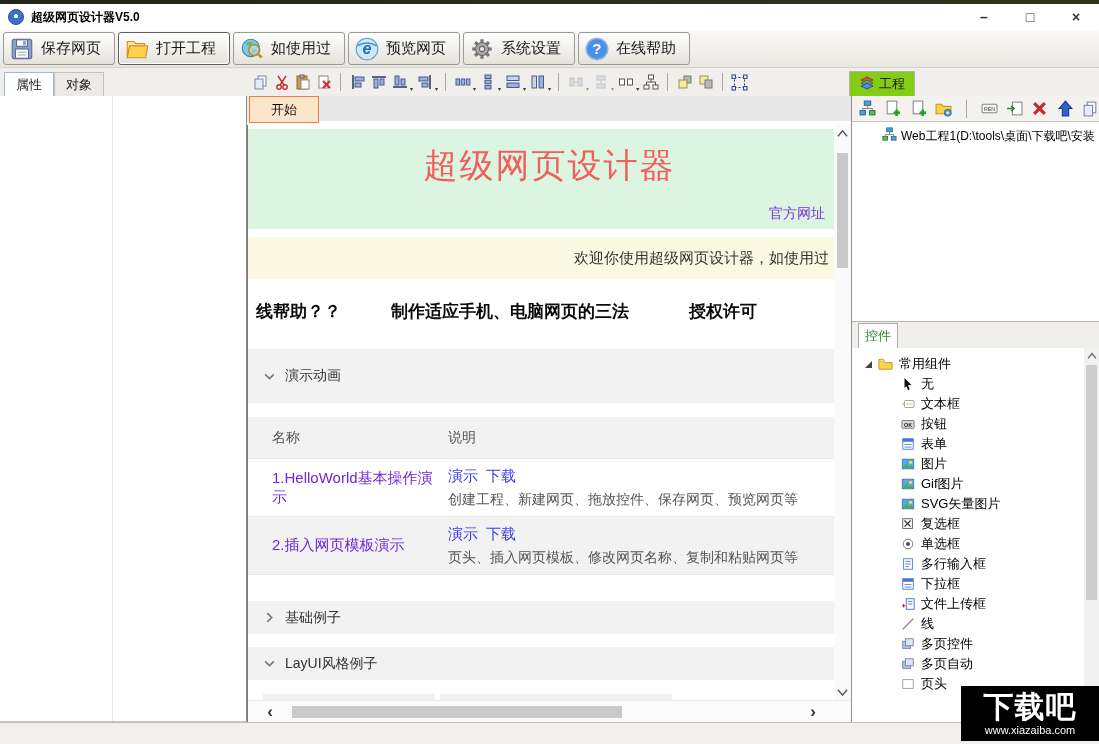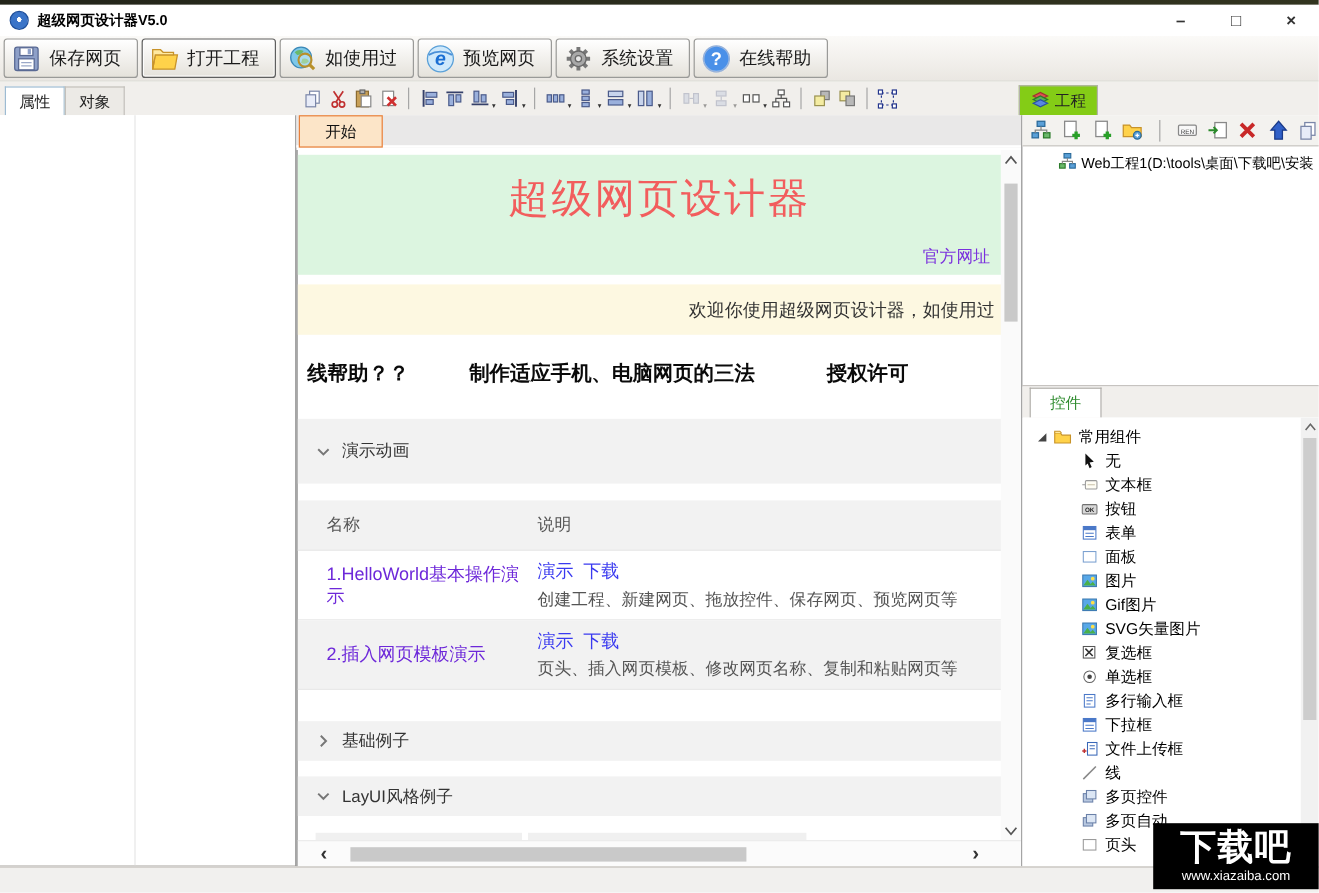--- a/index.html
+++ b/index.html
@@ -85,21 +85,21 @@
   .h-arr { position:absolute; top:0; height:22px; display:flex; align-items:center; justify-content:center; font-weight:bold; font-size:17px; color:#333; width:20px; }
 
   
   .right-panel { position:absolute; right:0; top:0; bottom:0; width:248px; background:#fff; border-left:1px solid #8f8f8f; display:flex; flex-direction:column; }
   .rp-toolbar { height:26px; background:#f3f2ef; border-bottom:1px solid #c9c6c2; display:flex; align-items:center; padding-left:7px; gap:8px; flex:none; }
   .ri { width:18px; height:18px; display:flex; align-items:center; justify-content:center; }
   .ri svg { display:block; }
   .rp-tree { height:200px; flex:none; border-bottom:1px solid #b8b5b1; padding-top:5px; overflow:hidden; }
   .tree-root { display:flex; align-items:center; gap:4px; padding-left:30px; font-size:12px; color:#000; white-space:nowrap; }
   .rp-tabrow { height:26px; background:#f1efec; flex:none; position:relative; }
-  .rp-tab { position:absolute; left:6px; bottom:0; height:25px; padding:0 16px; background:#fff; border:1px solid #b0ada9; border-bottom:none; display:flex; align-items:center; font-size:13px; color:#2e8b2e; }
+  .rp-tab { position:absolute; left:6px; bottom:0; height:25px; padding:0 6px; background:#fff; border:1px solid #b0ada9; border-bottom:none; display:flex; align-items:center; font-size:13px; color:#2e8b2e; }
   .rp-list { flex:1; position:relative; overflow:hidden; padding-top:6px; background:#fff; }
   .grp-row { display:flex; align-items:center; gap:6px; padding-left:13px; height:20px; font-size:13px; color:#000; }
   .exp { width:0; height:0; border-left:7px solid transparent; border-bottom:7px solid #444; }
   .ci { display:flex; align-items:center; gap:6px; padding-left:48px; height:20px; font-size:13px; color:#000; white-space:nowrap; }
   .cic { width:15px; height:15px; flex:none; display:flex; align-items:center; justify-content:center; }
   .cic svg { display:block; }
   .rp-scroll { position:absolute; top:0; right:0; bottom:0; width:15px; background:#f1f1f1; }
   .rp-thumb { position:absolute; top:17px; left:2px; width:11px; height:235px; background:#cdcdcd; }
 
   
@@ -589,28 +589,20 @@
               <rect x="2" y="2" width="12" height="3.5" fill="#4a78c8"></rect>
               <line x1="4" y1="8.5" x2="12" y2="8.5" stroke="#4a78c8"></line>
               <line x1="4" y1="11.5" x2="12" y2="11.5" stroke="#4a78c8"></line>
             </svg>
           </span>
           <span>表单</span>
         </div>
       <div class="ci">
           <span class="cic">
             <svg width="14" height="14" viewBox="0 0 16 16">
-              <rect x="2" y="3" width="12" height="10" fill="#fff" stroke="#7aa0d0"></rect>
-            </svg>
-          </span>
-          <span>面板</span>
-        </div>
-      <div class="ci">
-          <span class="cic">
-            <svg width="14" height="14" viewBox="0 0 16 16">
               <rect x="1.5" y="2.5" width="13" height="11" fill="#58a8e8" stroke="#3a78b0"></rect>
               <circle cx="11" cy="6" r="1.8" fill="#ffe048"></circle>
               <path d="M2 12.5 L6 7 L9 11 L11 9 L14 12.5 Z" fill="#4ab04a"></path>
             </svg>
           </span>
           <span>图片</span>
         </div>
       <div class="ci">
           <span class="cic">
             <svg width="14" height="14" viewBox="0 0 16 16">

